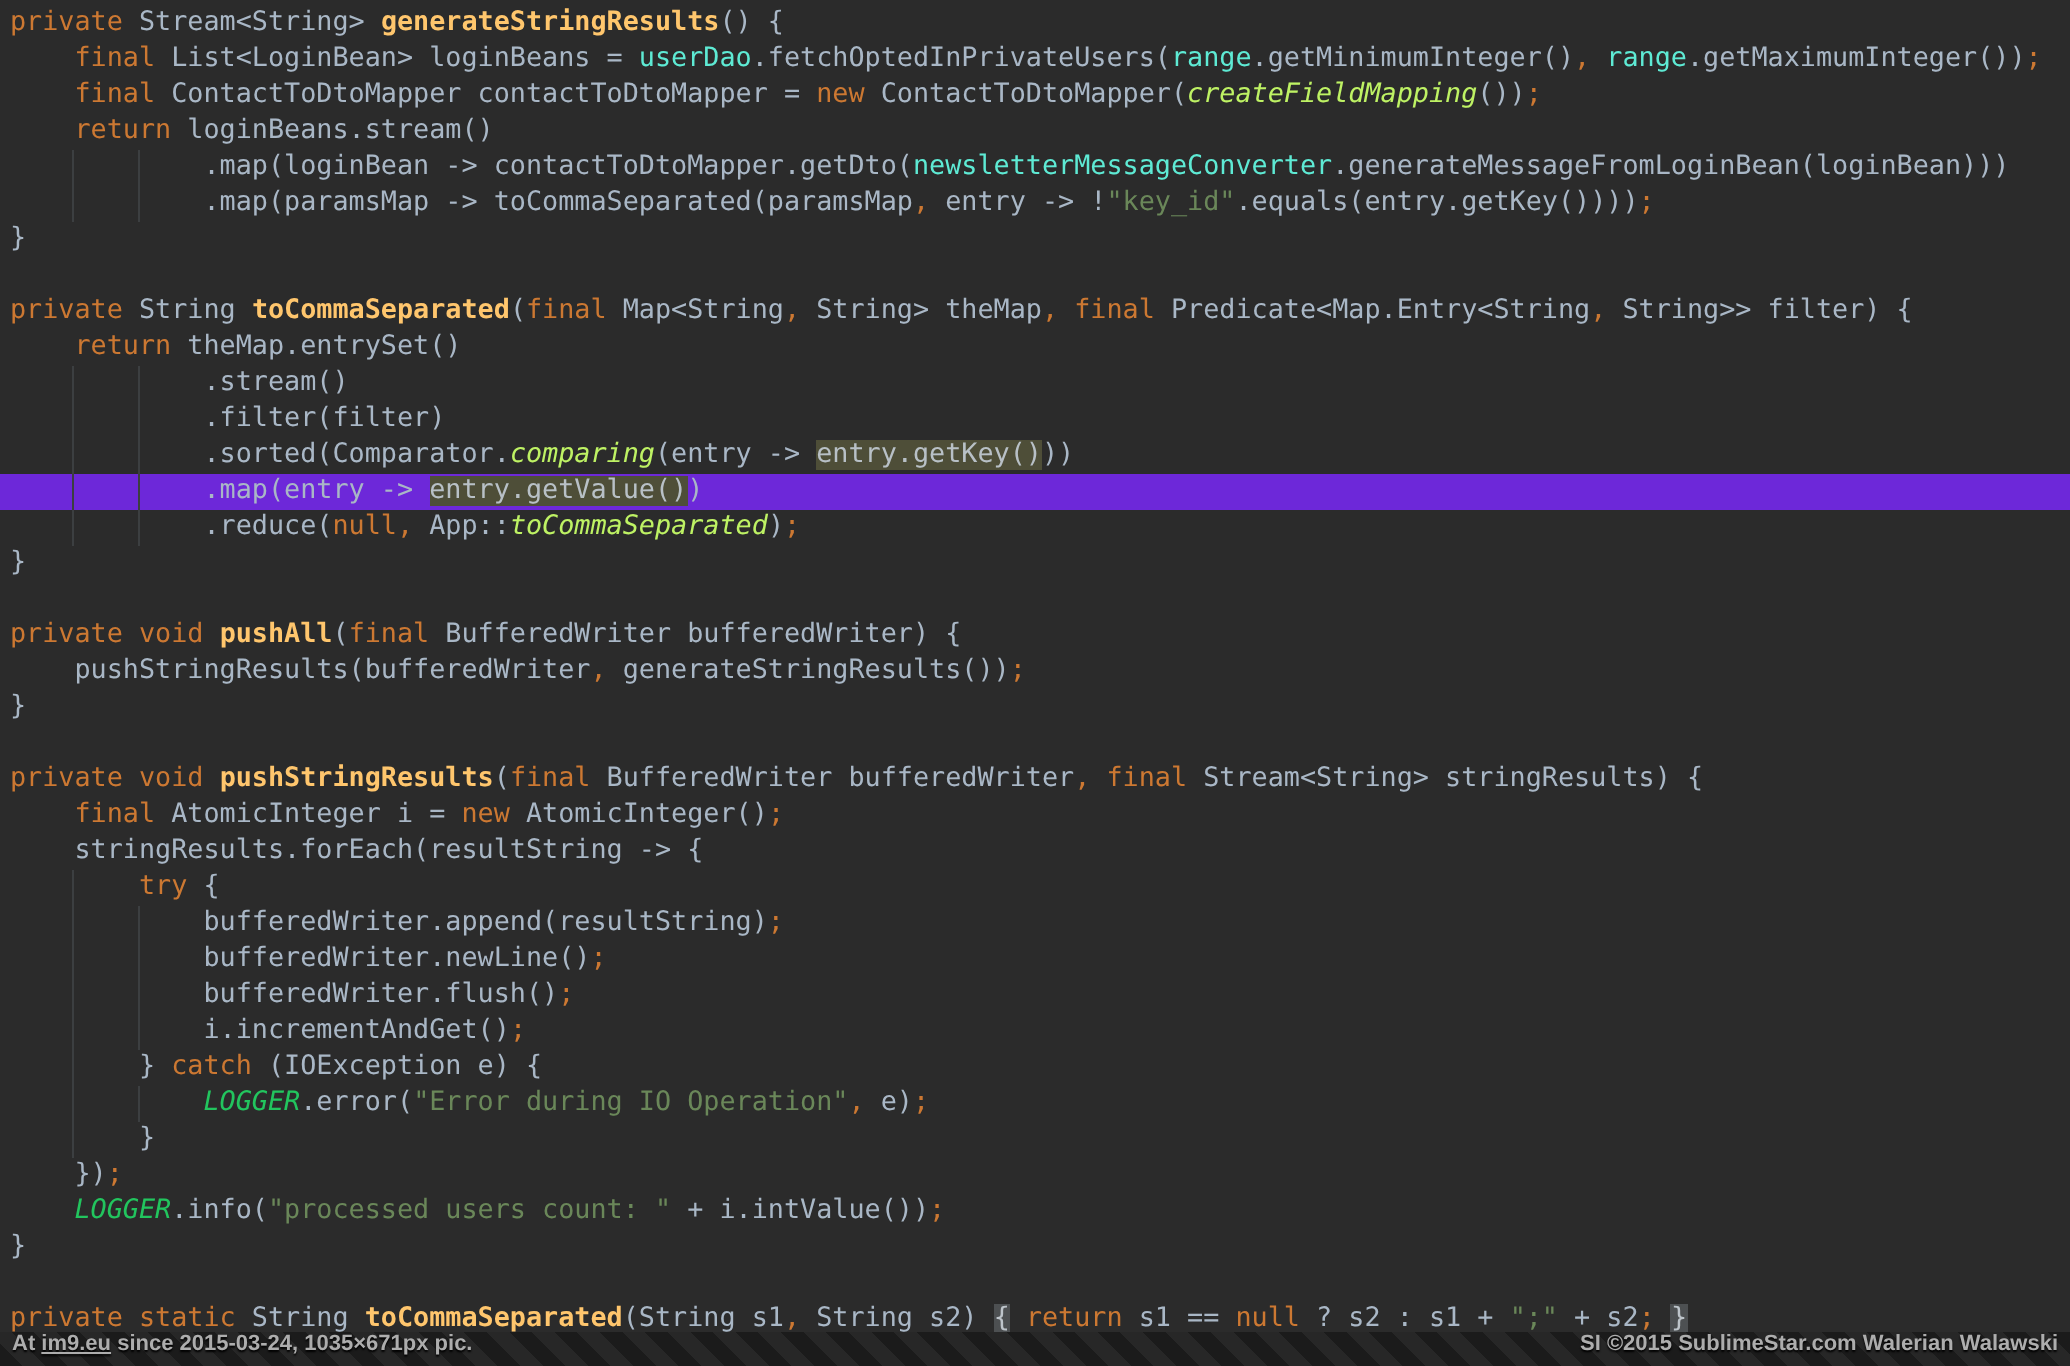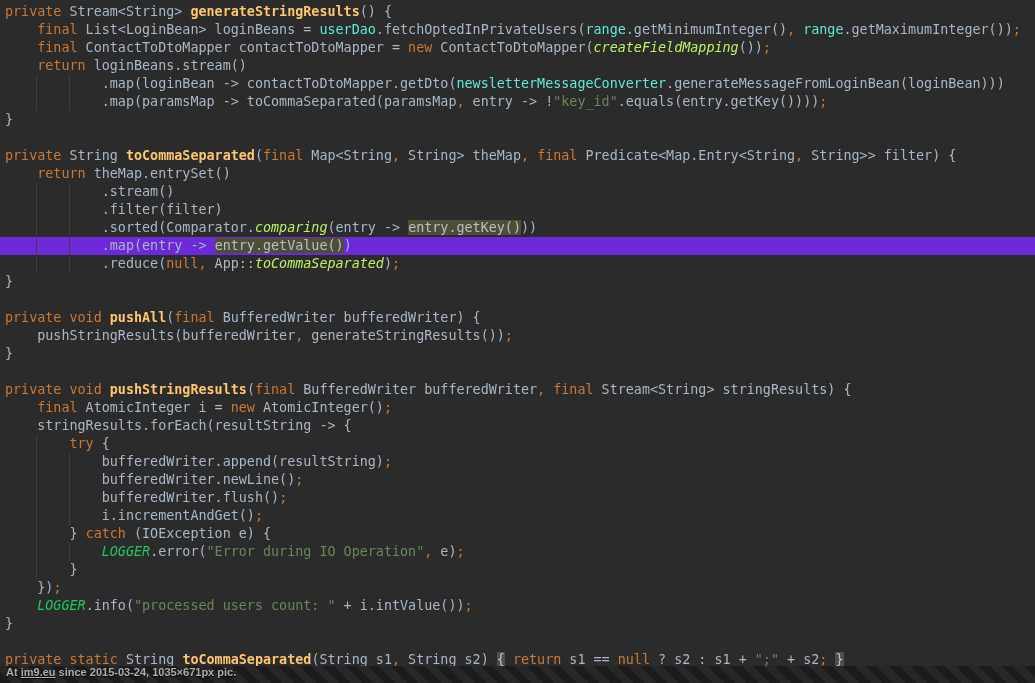--- a/index.html
+++ b/index.html
@@ -34,13 +34,14 @@
   #statusbar .lbl{white-space:pre;text-shadow:0 1px 1px #000;}
   #statusbar a{color:#adadad;text-decoration:underline;}
 </style>
 </head>
 <body>
 
 <div id="editor"><div class="line"><span class="k">private</span><span class="d"> Stream&lt;String&gt; </span><span class="m">generateStringResults</span><span class="d">() {</span></div><div class="line"><span class="ig">    </span><span class="k">final</span><span class="d"> List&lt;LoginBean&gt; loginBeans = </span><span class="f">userDao</span><span class="d">.fetchOptedInPrivateUsers(</span><span class="f">range</span><span class="d">.getMinimumInteger()</span><span class="p">,</span><span class="d"> </span><span class="f">range</span><span class="d">.getMaximumInteger())</span><span class="p">;</span></div><div class="line"><span class="ig">    </span><span class="k">final</span><span class="d"> ContactToDtoMapper contactToDtoMapper = </span><span class="k">new</span><span class="d"> ContactToDtoMapper(</span><span class="im">createFieldMapping</span><span class="d">())</span><span class="p">;</span></div><div class="line"><span class="ig">    </span><span class="k">return</span><span class="d"> loginBeans.stream()</span></div><div class="line"><span class="ig">    </span><span class="ig g">    </span><span class="ig g">    </span><span class="d">.map(loginBean -&gt; contactToDtoMapper.getDto(</span><span class="f">newsletterMessageConverter</span><span class="d">.generateMessageFromLoginBean(loginBean)))</span></div><div class="line"><span class="ig">    </span><span class="ig g">    </span><span class="ig g">    </span><span class="d">.map(paramsMap -&gt; toCommaSeparated(paramsMap</span><span class="p">,</span><span class="d"> entry -&gt; !</span><span class="s">"key_id"</span><span class="d">.equals(entry.getKey())))</span><span class="p">;</span></div><div class="line"><span class="d">}</span></div><div class="line"></div><div class="line"><span class="k">private</span><span class="d"> String </span><span class="m">toCommaSeparated</span><span class="d">(</span><span class="k">final</span><span class="d"> Map&lt;String</span><span class="p">,</span><span class="d"> String&gt; theMap</span><span class="p">,</span><span class="d"> </span><span class="k">final</span><span class="d"> Predicate&lt;Map.Entry&lt;String</span><span class="p">,</span><span class="d"> String&gt;&gt; filter) {</span></div><div class="line"><span class="ig">    </span><span class="k">return</span><span class="d"> theMap.entrySet()</span></div><div class="line"><span class="ig">    </span><span class="ig g">    </span><span class="ig g">    </span><span class="d">.stream()</span></div><div class="line"><span class="ig">    </span><span class="ig g">    </span><span class="ig g">    </span><span class="d">.filter(filter)</span></div><div class="line"><span class="ig">    </span><span class="ig g">    </span><span class="ig g">    </span><span class="d">.sorted(Comparator.</span><span class="im">comparing</span><span class="d">(entry -&gt; </span><span class="hl">entry.getKey()</span><span class="d">))</span></div><div class="line caret"><span class="ig">    </span><span class="ig g">    </span><span class="ig g">    </span><span class="d">.map(entry -&gt; </span><span class="hl">entry.getValue()</span><span class="d">)</span></div><div class="line"><span class="ig">    </span><span class="ig g">    </span><span class="ig g">    </span><span class="d">.reduce(</span><span class="k">null</span><span class="p">,</span><span class="d"> App::</span><span class="im">toCommaSeparated</span><span class="d">)</span><span class="p">;</span></div><div class="line"><span class="d">}</span></div><div class="line"></div><div class="line"><span class="k">private</span><span class="d"> </span><span class="k">void</span><span class="d"> </span><span class="m">pushAll</span><span class="d">(</span><span class="k">final</span><span class="d"> BufferedWriter bufferedWriter) {</span></div><div class="line"><span class="ig">    </span><span class="d">pushStringResults(bufferedWriter</span><span class="p">,</span><span class="d"> generateStringResults())</span><span class="p">;</span></div><div class="line"><span class="d">}</span></div><div class="line"></div><div class="line"><span class="k">private</span><span class="d"> </span><span class="k">void</span><span class="d"> </span><span class="m">pushStringResults</span><span class="d">(</span><span class="k">final</span><span class="d"> BufferedWriter bufferedWriter</span><span class="p">,</span><span class="d"> </span><span class="k">final</span><span class="d"> Stream&lt;String&gt; stringResults) {</span></div><div class="line"><span class="ig">    </span><span class="k">final</span><span class="d"> AtomicInteger i = </span><span class="k">new</span><span class="d"> AtomicInteger()</span><span class="p">;</span></div><div class="line"><span class="ig">    </span><span class="d">stringResults.forEach(resultString -&gt; {</span></div><div class="line"><span class="ig">    </span><span class="ig g">    </span><span class="k">try</span><span class="d"> {</span></div><div class="line"><span class="ig">    </span><span class="ig g">    </span><span class="ig g">    </span><span class="d">bufferedWriter.append(resultString)</span><span class="p">;</span></div><div class="line"><span class="ig">    </span><span class="ig g">    </span><span class="ig g">    </span><span class="d">bufferedWriter.newLine()</span><span class="p">;</span></div><div class="line"><span class="ig">    </span><span class="ig g">    </span><span class="ig g">    </span><span class="d">bufferedWriter.flush()</span><span class="p">;</span></div><div class="line"><span class="ig">    </span><span class="ig g">    </span><span class="ig g">    </span><span class="d">i.incrementAndGet()</span><span class="p">;</span></div><div class="line"><span class="ig">    </span><span class="ig g">    </span><span class="d">} </span><span class="k">catch</span><span class="d"> (IOException e) {</span></div><div class="line"><span class="ig">    </span><span class="ig g">    </span><span class="ig g">    </span><span class="fi">LOGGER</span><span class="d">.error(</span><span class="s">"Error during IO Operation"</span><span class="p">,</span><span class="d"> e)</span><span class="p">;</span></div><div class="line"><span class="ig">    </span><span class="ig g">    </span><span class="d">}</span></div><div class="line"><span class="ig">    </span><span class="d">})</span><span class="p">;</span></div><div class="line"><span class="ig">    </span><span class="fi">LOGGER</span><span class="d">.info(</span><span class="s">"processed users count: "</span><span class="d"> + i.intValue())</span><span class="p">;</span></div><div class="line"><span class="d">}</span></div><div class="line"></div><div class="line"><span class="k">private</span><span class="d"> </span><span class="k">static</span><span class="d"> String </span><span class="m">toCommaSeparated</span><span class="d">(String s1</span><span class="p">,</span><span class="d"> String s2) </span><span class="bm">{</span><span class="d"> </span><span class="k">return</span><span class="d"> s1 == </span><span class="k">null</span><span class="d"> ? s2 : s1 + </span><span class="s">";"</span><span class="d"> + s2</span><span class="p">;</span><span class="d"> </span><span class="bm">}</span></div></div>
 
 <div id="statusbar">
   <span class="lbl"><span>At </span><a>im9.eu</a><span> since 2015-03-24, 1035×671px pic.</span></span>
+  <span class="lbl">SI ©2015 SublimeStar.com Walerian Walawski</span>
 </div>
 
 </body></html>

